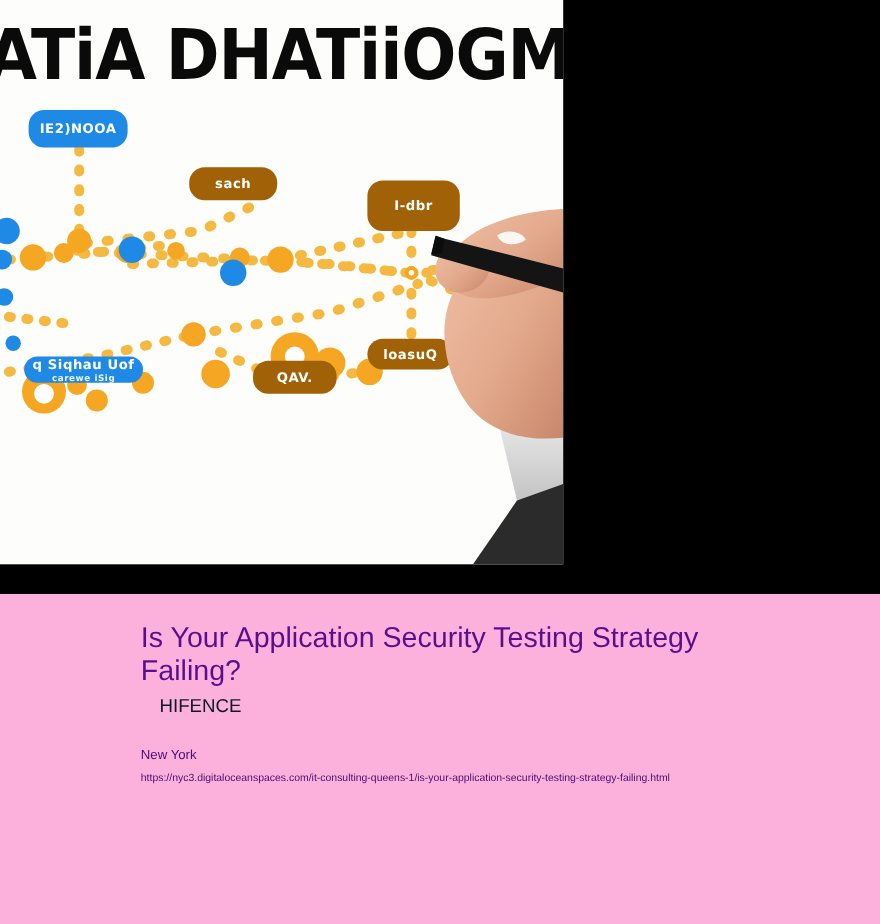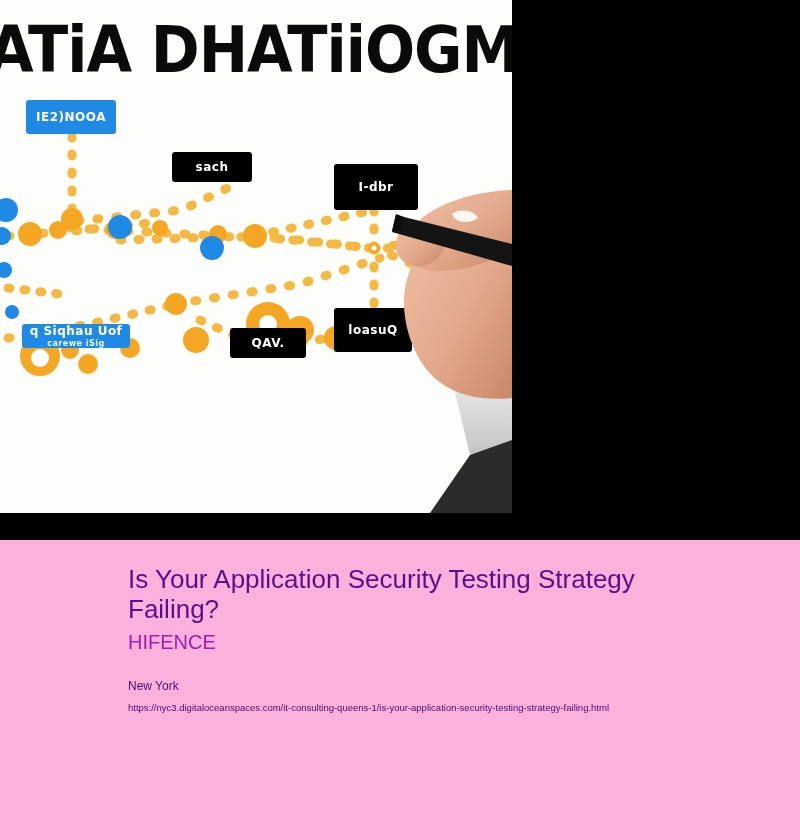--- a/index.html
+++ b/index.html
@@ -66,44 +66,44 @@
     left: 0;
     top: 88px;
     width: 512px;
     height: 300px;
   }
   .diagram svg { display: block; }
 
   
   .chip {
     position: absolute;
-    border-radius: 3px;
+    border-radius: 14px;
     color: #ffffff;
     font-family: "DejaVu Sans", sans-serif;
     font-size: 12px;
     font-weight: bold;
     display: flex;
     flex-direction: column;
     align-items: center;
     justify-content: center;
     text-align: center;
     letter-spacing: 0.5px;
     filter: blur(0.35px);
     overflow: hidden;
   }
   .chip.blue   { background: #1e8ae5; }
-  .chip.orange { background: #000000; }
+  .chip.orange { background: #a16207; }
   .chip .l2 { font-size: 8px; opacity: .92; margin-top: 1px; }
 
   .chip-a { left: 26px;  top: 100px; width: 90px;  height: 34px; }
   .chip-b { left: 172px; top: 152px; width: 80px;  height: 30px; }
   .chip-c { left: 334px; top: 164px; width: 84px;  height: 46px; }
   .chip-d { left: 22px;  top: 324px; width: 108px; height: 24px; }
   .chip-e { left: 230px; top: 328px; width: 76px;  height: 30px; }
-  .chip-f { left: 334px; top: 308px; width: 78px;  height: 44px; }
+  .chip-f { left: 334px; top: 308px; width: 78px;  height: 28px; }
 
   
   .hand-layer {
     position: absolute;
     left: 0; top: 0;
     width: 512px; height: 513px;
     pointer-events: none;
   }
 
   
@@ -127,25 +127,26 @@
     color: #5b0e8c;
     font-family: "Liberation Sans", sans-serif;
     font-size: 26px;
     font-weight: normal;
     line-height: 30px;
     margin: 0;
     max-width: 520px;
   }
 
   .brand {
-    color: #a21caf;
-    font-family: "Liberation Sans", sans-serif;
-    font-size: 20px;
+    color: #0f172a;
+    font-family: "Liberation Sans", sans-serif;
+    font-size: 17px;
     line-height: 20px;
     margin-top: 8px;
+    margin-left: 17px;
   }
 
   .contact {
     margin-top: 25px;
   }
   .contact-line {
     color: #4a0d70;
     font-family: "Liberation Sans", sans-serif;
     font-size: 12px;
     line-height: 19.5px;

